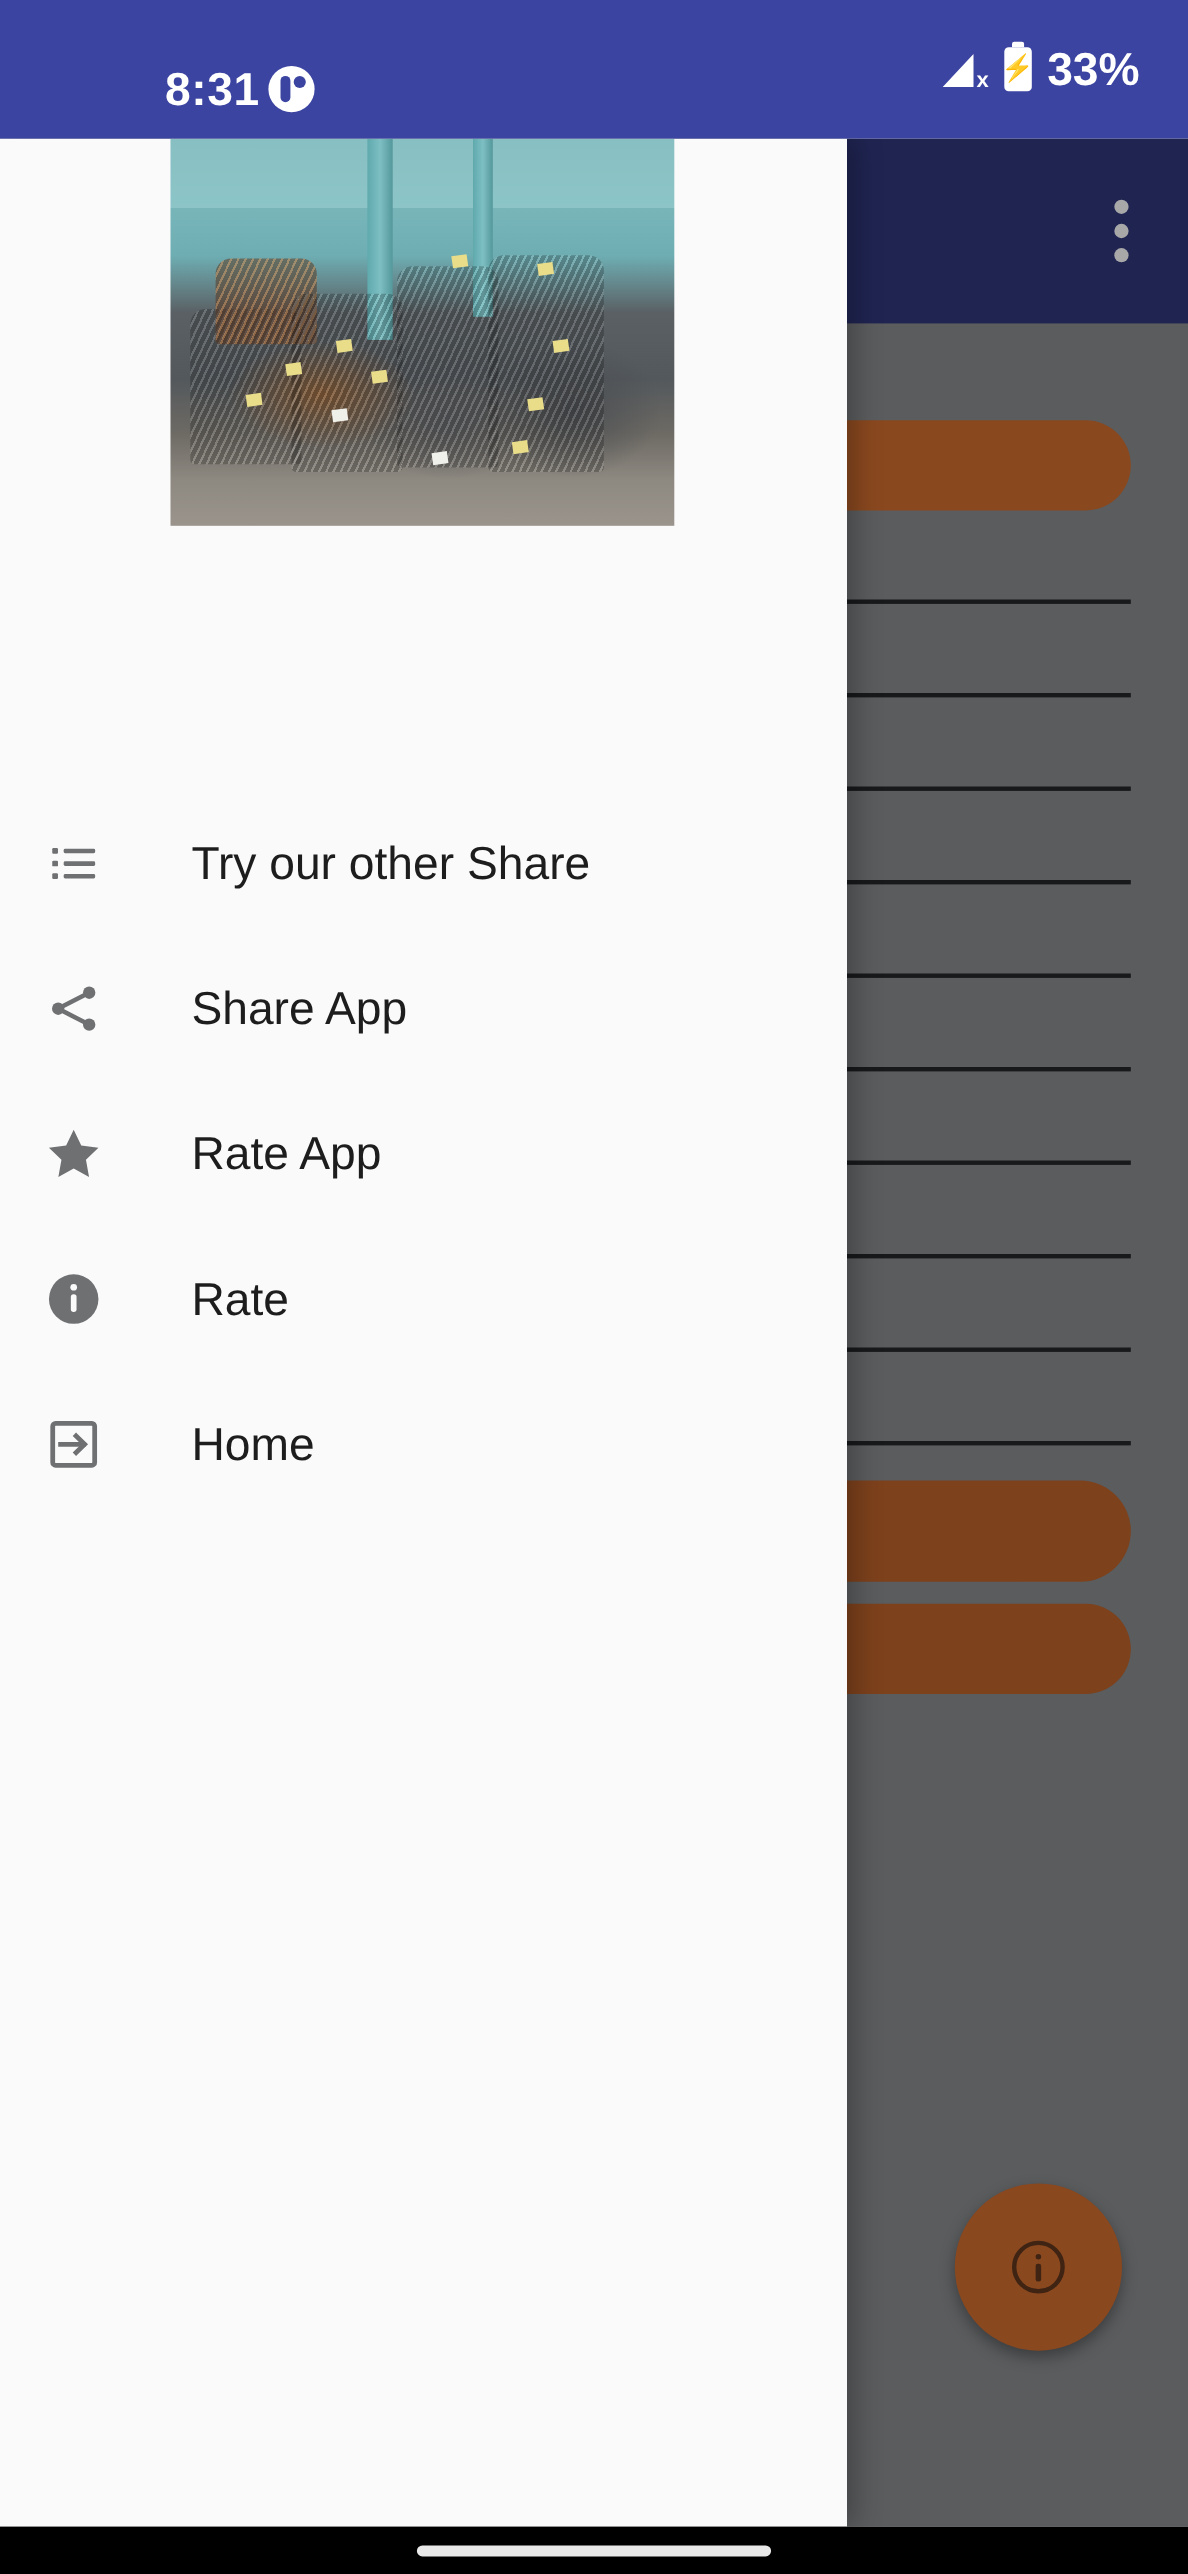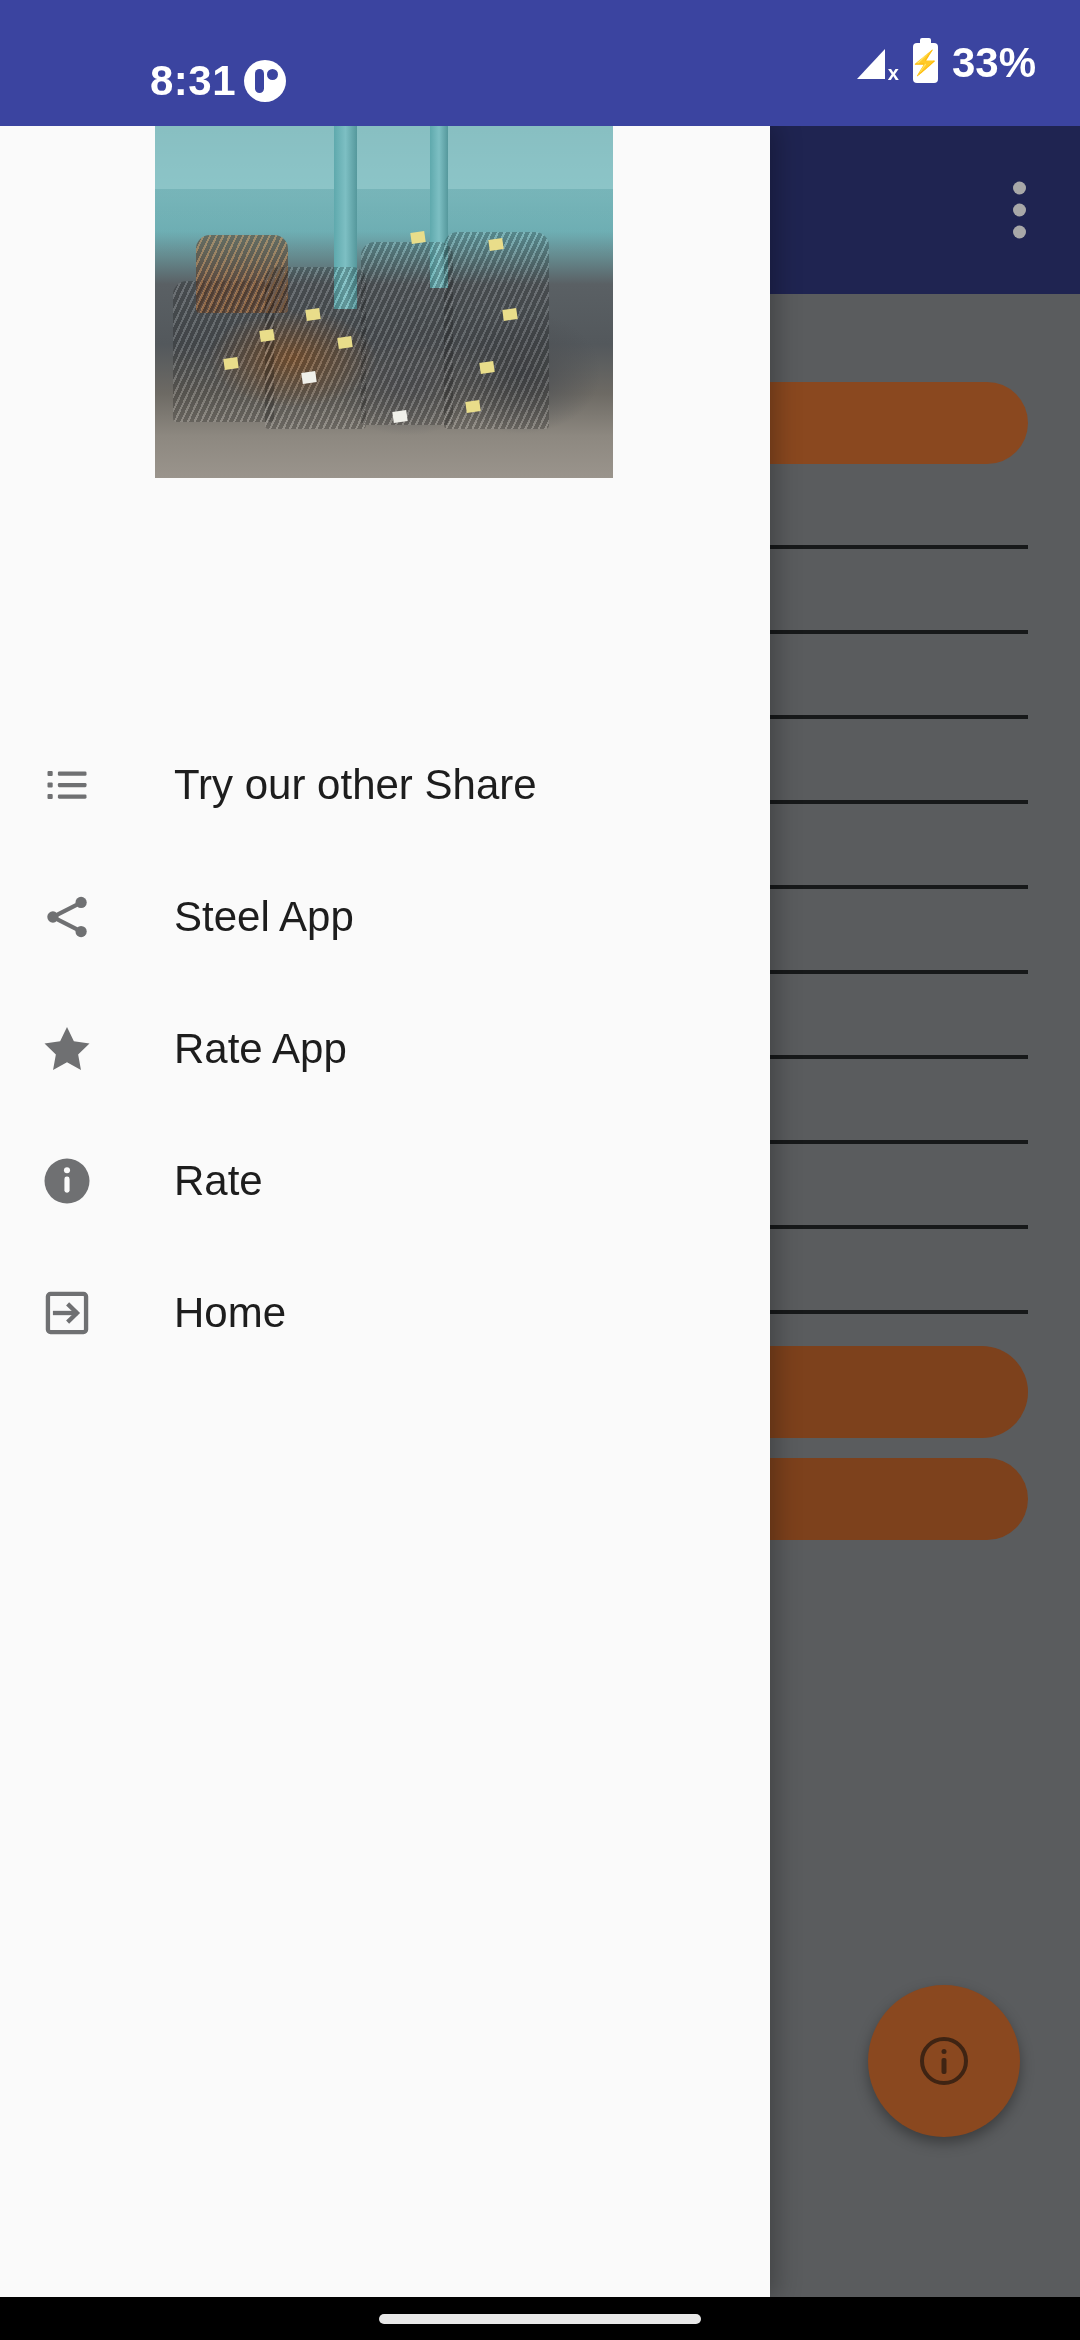--- a/index.html
+++ b/index.html
@@ -429,21 +429,21 @@
         <div class="menu-item">
           <span class="menu-icon">
             <svg width="52" height="52" viewBox="0 0 24 24" fill="none" stroke="currentColor" stroke-width="1.9" stroke-linecap="round">
               <circle cx="18.5" cy="5.3" r="2.6" fill="currentColor" stroke="none"></circle>
               <circle cx="5.5" cy="12" r="2.6" fill="currentColor" stroke="none"></circle>
               <circle cx="18.5" cy="18.7" r="2.6" fill="currentColor" stroke="none"></circle>
               <line x1="7.8" y1="10.8" x2="16.2" y2="6.5"></line>
               <line x1="7.8" y1="13.2" x2="16.2" y2="17.5"></line>
             </svg>
           </span>
-          <span class="menu-label">Steel App</span>
+          <span class="menu-label">Share App</span>
         </div>
         <div class="menu-item">
           <span class="menu-icon">
             <svg width="54" height="54" viewBox="0 0 24 24" fill="currentColor">
               <path d="M12 2.2l3.05 6.4 6.95.95-5.05 4.85 1.25 6.9L12 17.9 5.8 21.3l1.25-6.9L2 9.55l6.95-.95z"></path>
             </svg>
           </span>
           <span class="menu-label">Rate App</span>
         </div>
         <div class="menu-item">

